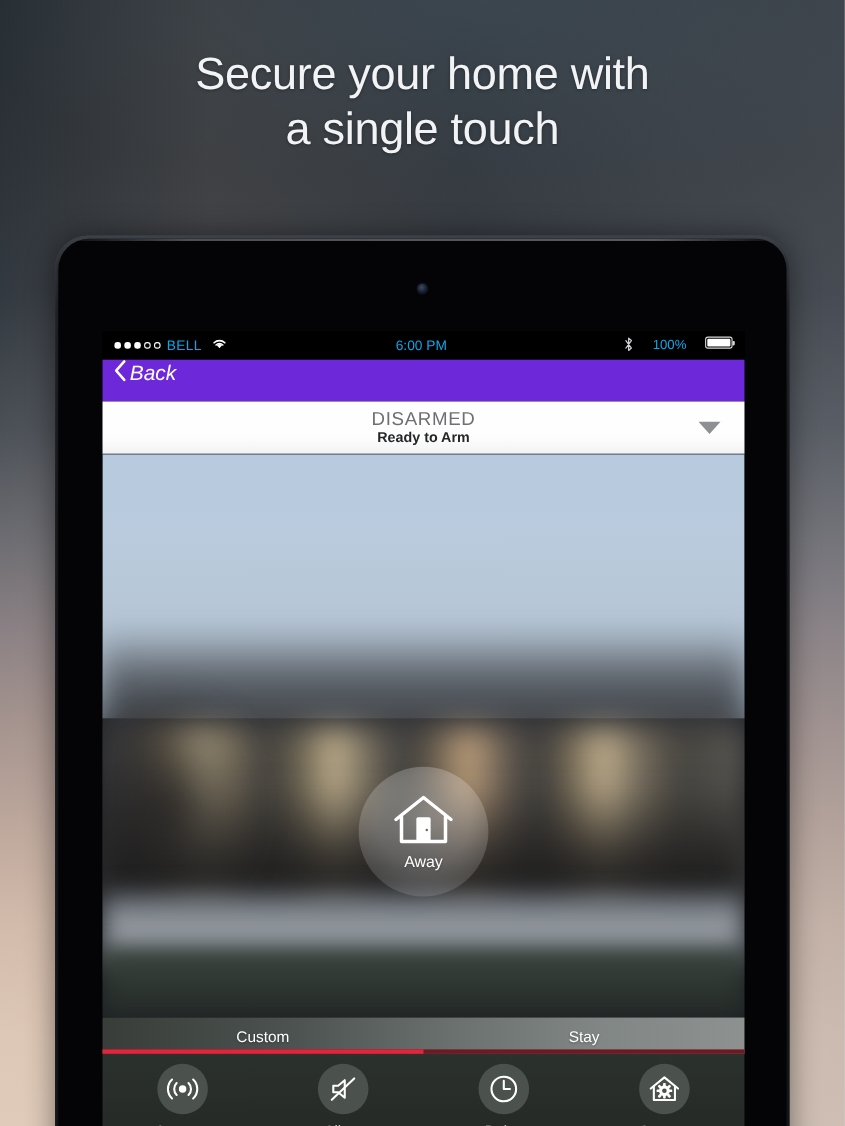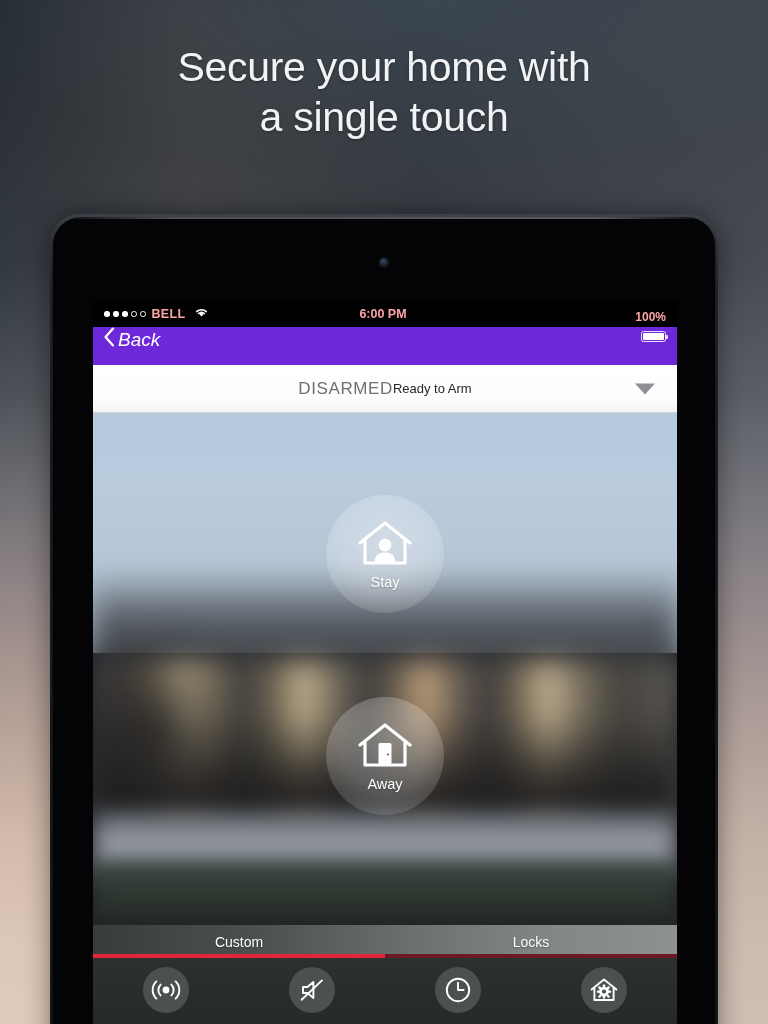--- a/index.html
+++ b/index.html
@@ -105,40 +105,39 @@
     width:584px; height:776px;
     background:#000;
     overflow:hidden;
     z-index:2;
   }
 
   
   .statusbar{
     height:26px;
     background:#000;
-    color:#fca5a5;
+    color:#0ea5e9;
     display:flex; align-items:center;
     padding:0 11px;
     font-size:12.5px;
     position:relative;
-    font-weight:bold;
   }
   .sb-left{ display:flex; align-items:center; gap:6px; }
   .dots{ display:flex; align-items:center; gap:3.5px; }
   .dot{ width:5.5px; height:5.5px; border-radius:50%; background:#fff; }
   .dot.hollow{ background:transparent; border:1px solid #fff; box-sizing:border-box; }
   .carrier{ font-size:12.5px; letter-spacing:0.3px; }
   .wifi{ margin-left:3px; }
   .sb-center{
     position:absolute; left:0; right:4px; text-align:center;
     font-size:12.5px; pointer-events:none;
   }
   .sb-right{
-    margin-left:auto; display:flex; align-items:flex-end; gap:7px;
-    position:relative; z-index:2;flex-direction:column;
+    margin-left:auto; display:flex; align-items:flex-start; gap:17px;
+    position:relative; z-index:2;
   }
   .pct{ font-size:12px; }
   .batt{
     width:25px; height:11px;
     border:1px solid rgba(255,255,255,0.85);
     border-radius:2.5px;
     position:relative;
     padding:1px;
   }
   .batt i{ display:block; height:100%; background:#fff; border-radius:1px; }
@@ -164,29 +163,29 @@
   .nav-title{
     position:absolute; left:0; right:0; text-align:center;
     font-size:21px; letter-spacing:0.2px;
   }
 
   
   .armbar{
     height:48px;
     background:linear-gradient(to bottom,#ffffff 0%,#fdfdfd 70%,#f3f3f3 100%);
     position:relative;
-    display:flex; flex-direction:row; align-items:center; justify-content:center;
+    display:flex; flex-direction:column; align-items:center; justify-content:center;
     border-bottom:1px solid #cfd6dd;
     cursor:pointer;
   }
   .armbar .st{
     font-size:17px; color:#6d6f72; letter-spacing:0.6px; line-height:1.05;
   }
   .armbar .sub{
-    font-size:13px; color:#242628; margin-top:1px; line-height:1.05;
+    font-size:13px; color:#242628; margin-top:1px; line-height:1.05;font-weight:bold;
   }
   .caret{
     position:absolute; right:22px; top:50%; transform:translateY(-50%);
     width:0; height:0;
     border-left:10px solid transparent;
     border-right:10px solid transparent;
     border-top:11px solid #8d8f92;
   }
 
   
@@ -372,49 +371,39 @@
 
         <div class="photo">
           <div class="ph-sky"></div>
           <div class="ph-b1"></div>
           <div class="ph-b2"></div>
           <div class="ph-b3"></div>
           <div class="ph-dark-l"></div>
           <div class="ph-road"></div>
           <div class="ph-grass"></div>
 
-          <div class="armbtn stay">
-            <span>
-              <svg width="58" height="50" viewBox="0 0 58 50">
-                <path d="M4 24 L29 4 L54 24 M9 21.5 L9 44 L49 44 L49 21.5" stroke="#fff" stroke-width="3.2" fill="none" stroke-linecap="round" stroke-linejoin="round"></path>
-                <circle cx="29" cy="26" r="6.4" fill="#fff"></circle>
-                <path d="M18.5 44 C18.5 36 23 33.4 29 33.4 C35 33.4 39.5 36 39.5 44 Z" fill="#fff"></path>
-              </svg>
-            </span>
-            <span class="lbl">Stay</span>
-          </div>
 
           <div class="armbtn away">
             <span>
               <svg width="58" height="50" viewBox="0 0 58 50">
                 <path d="M4 24 L29 4 L54 24 M9 21.5 L9 44 L49 44 L49 21.5" stroke="#fff" stroke-width="3.2" fill="none" stroke-linecap="round" stroke-linejoin="round"></path>
                 <rect x="22.5" y="22" width="13" height="22" rx="1.6" fill="#fff"></rect>
                 <circle cx="32" cy="33.5" r="1.1" fill="#6d6458"></circle>
               </svg>
             </span>
             <span class="lbl">Away</span>
           </div>
         </div>
 
         <div class="tabs">
           <div class="tab">
             <span>Custom</span>
           </div>
           <div class="tab">
-            <span>Locks</span>
+            <span>Stay</span>
           </div>
           <div class="tabline">
               <i></i>
             </div>
         </div>
 
         <div class="toolbar">
 
           <div class="tool">
             <span class="circ">

